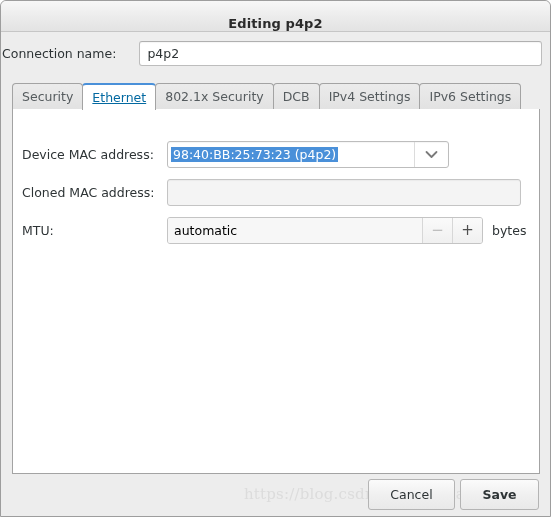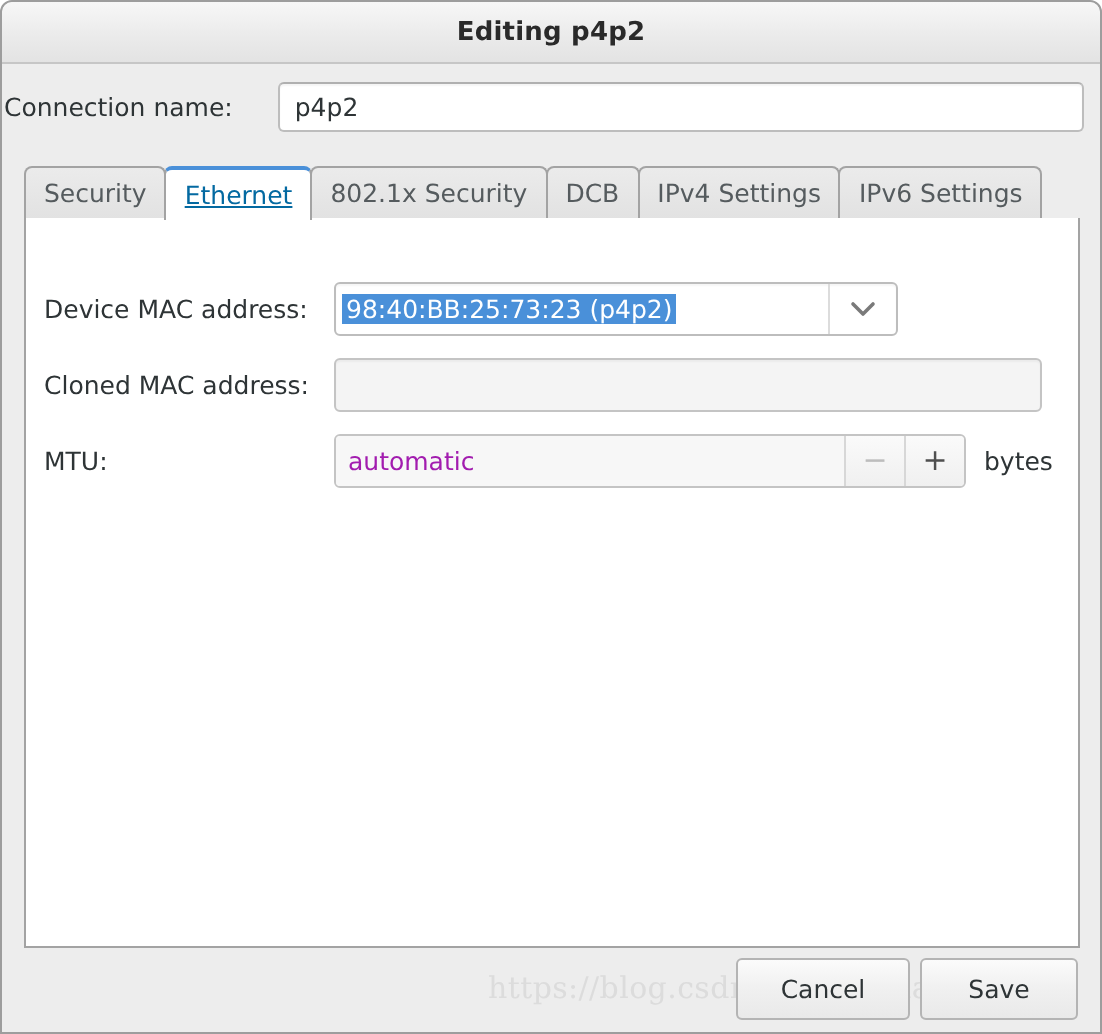--- a/index.html
+++ b/index.html
@@ -31,21 +31,21 @@
   
   .titlebar {
     position: absolute;
     left: 0; top: 0;
     width: 549px;
     height: 30px;
     background: linear-gradient(to bottom, #f7f7f7 0%, #ebebeb 55%, #e3e3e3 100%);
     border-bottom: 1px solid #c6c6c6;
     border-radius: 5px 5px 0 0;
     display: flex;
-    align-items: center;
+    align-items: flex-end;
     justify-content: center;
   }
   .titlebar-title {
     font-size: 13px;
     font-weight: bold;
     color: #2a2a2a;
     letter-spacing: .1px;
   }
 
   
@@ -210,21 +210,21 @@
     align-items: stretch;
     overflow: hidden;
   }
   .spin-text {
     flex: 1;
     display: flex;
     align-items: center;
     padding-left: 6px;
     background: #f7f7f7;
     font-size: 12.5px;
-    color: #a21caf;
+    color: #000000;
     text-align: center;
   }
   .spin-btn {
     width: 29px;
     display: flex;
     align-items: center;
     justify-content: center;
     border-left: 1px solid #d7d7d7;
     background: linear-gradient(to bottom, #fafafa, #f0f0f0);
     font-size: 15px;
@@ -265,21 +265,21 @@
     border: 1px solid #b4b4b4;
     border-radius: 3px;
     background: linear-gradient(to bottom, #fbfbfb 0%, #f0f0f0 50%, #e9e9e9 100%);
     display: flex;
     align-items: center;
     justify-content: center;
     font-size: 12.5px;
     color: #2e3436;
   }
   .btn-cancel { left: 367px; width: 87px; }
-  .btn-save   { left: 459px; width: 79px; }
+  .btn-save   { left: 459px; width: 79px; font-weight: bold; }
 </style>
 </head>
 <body>
 
 <div class="window">
 
   <div class="titlebar">
     <div class="titlebar-title">Editing p4p2</div>
   </div>
 

